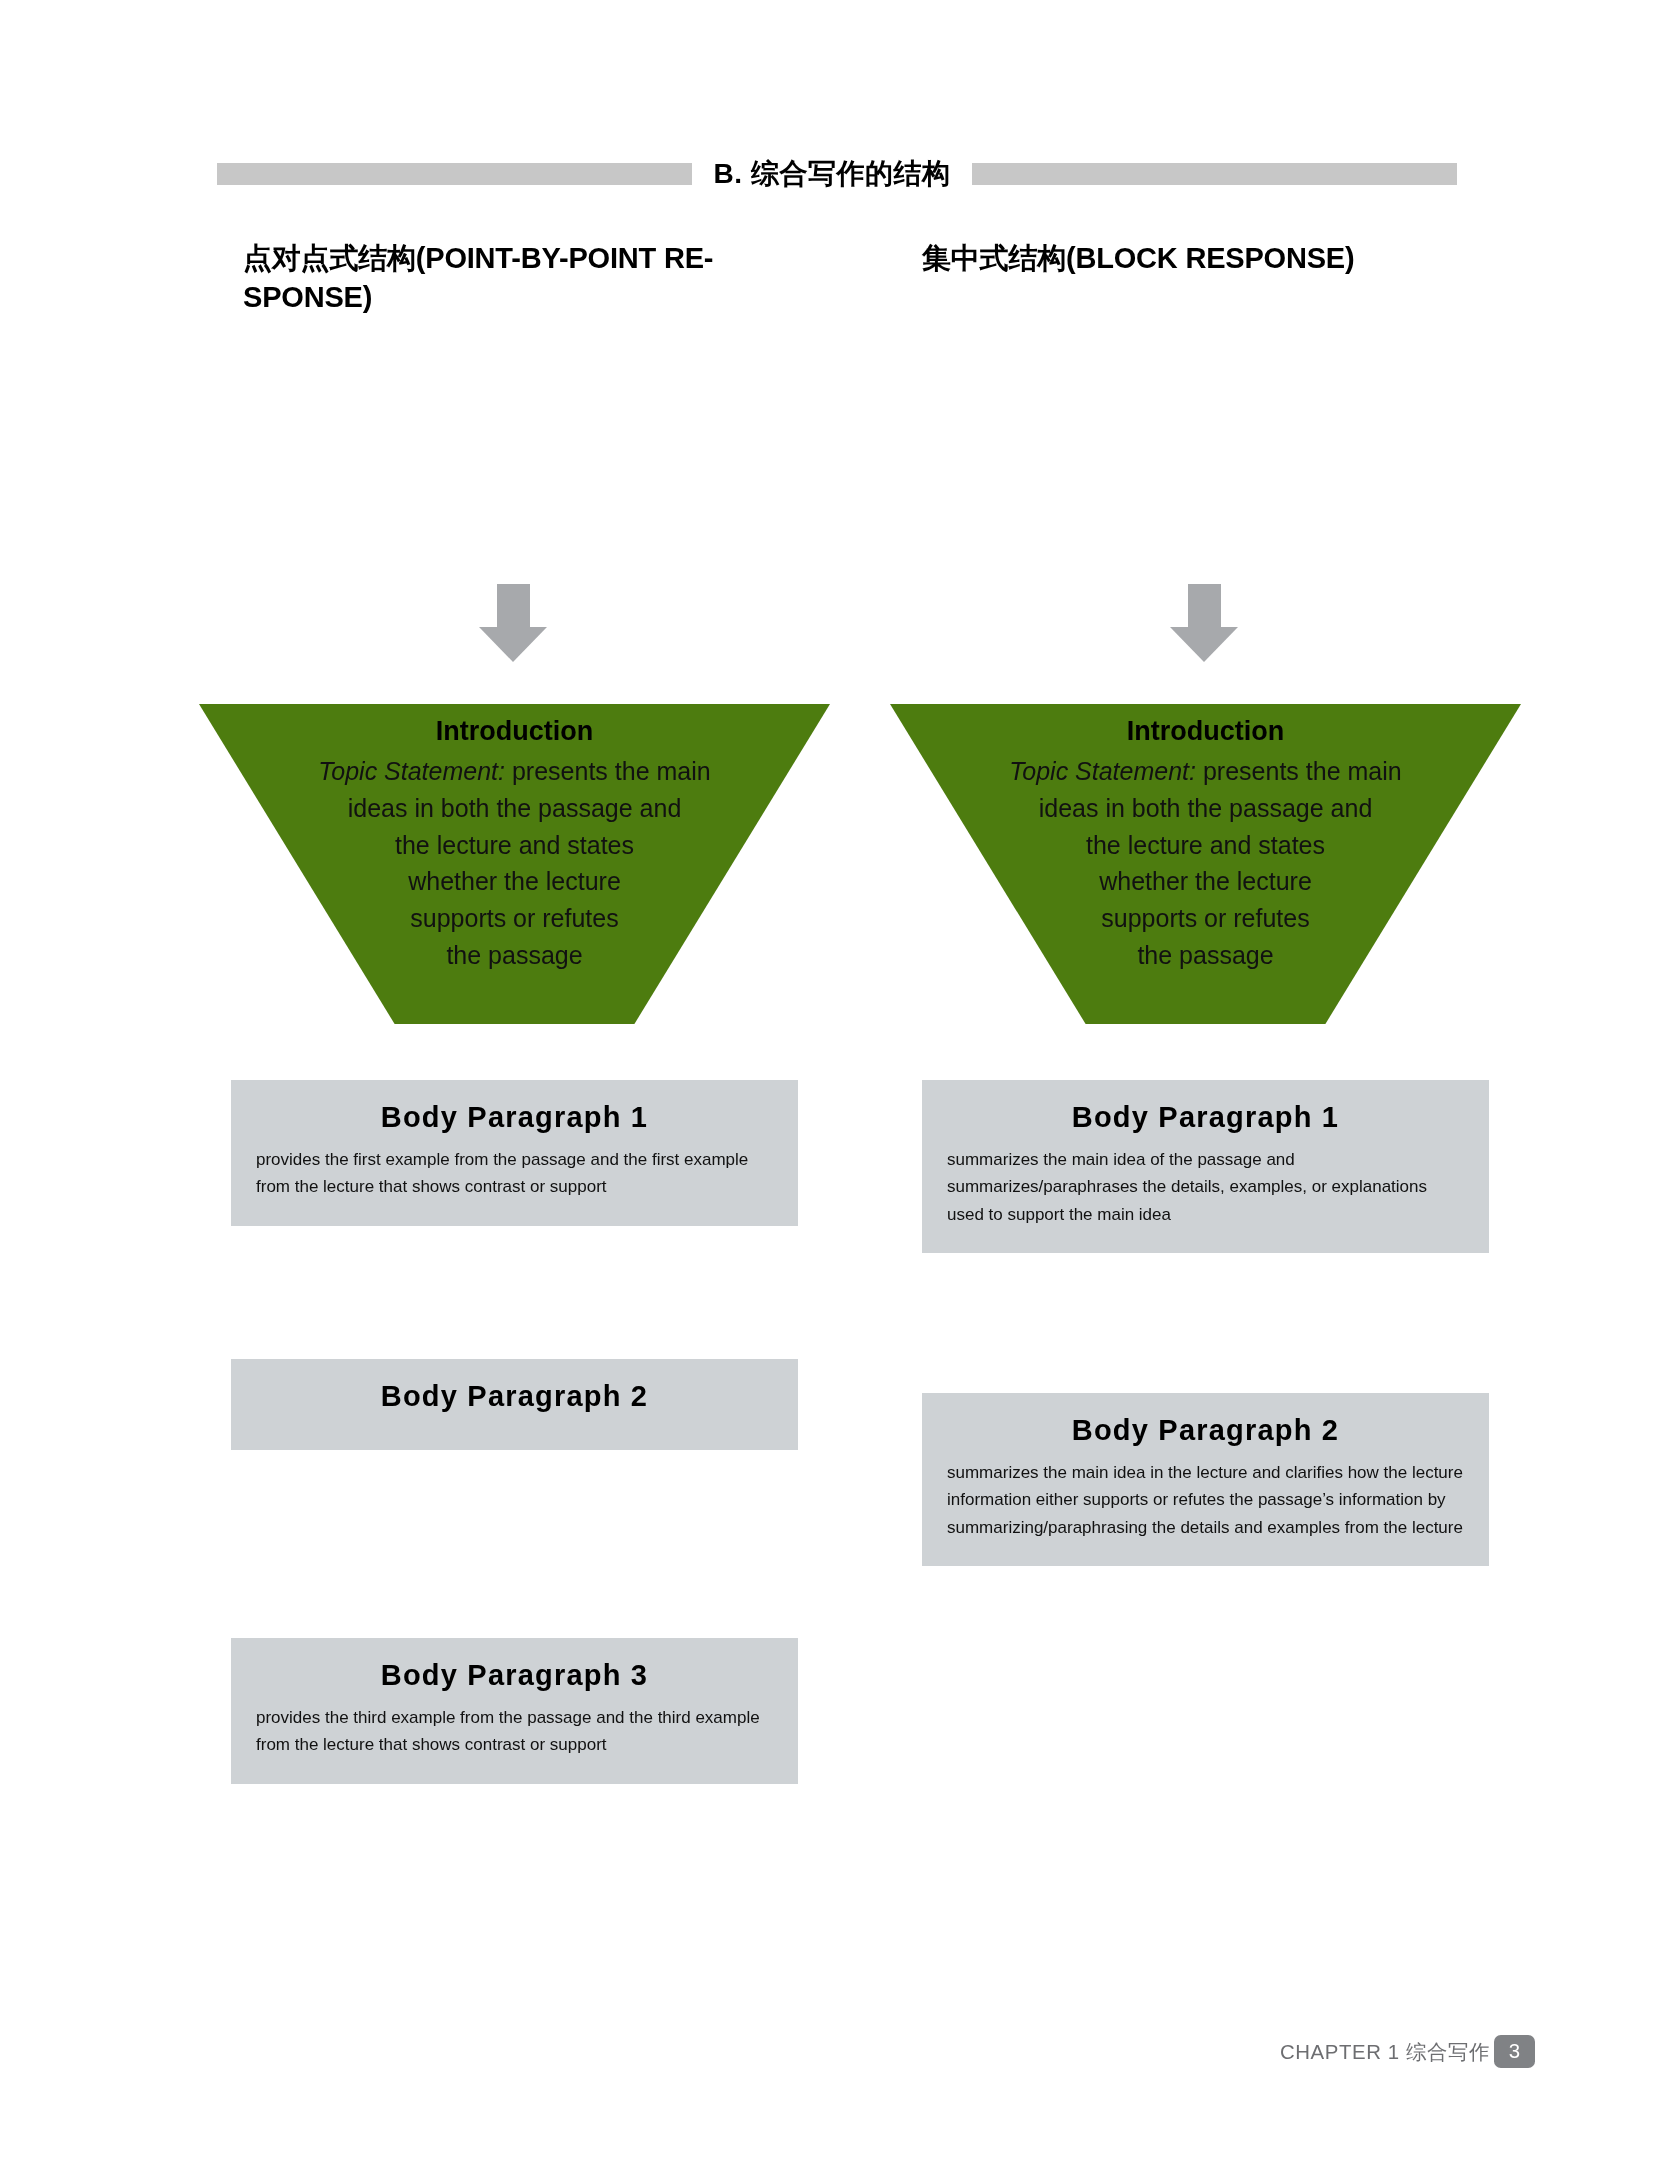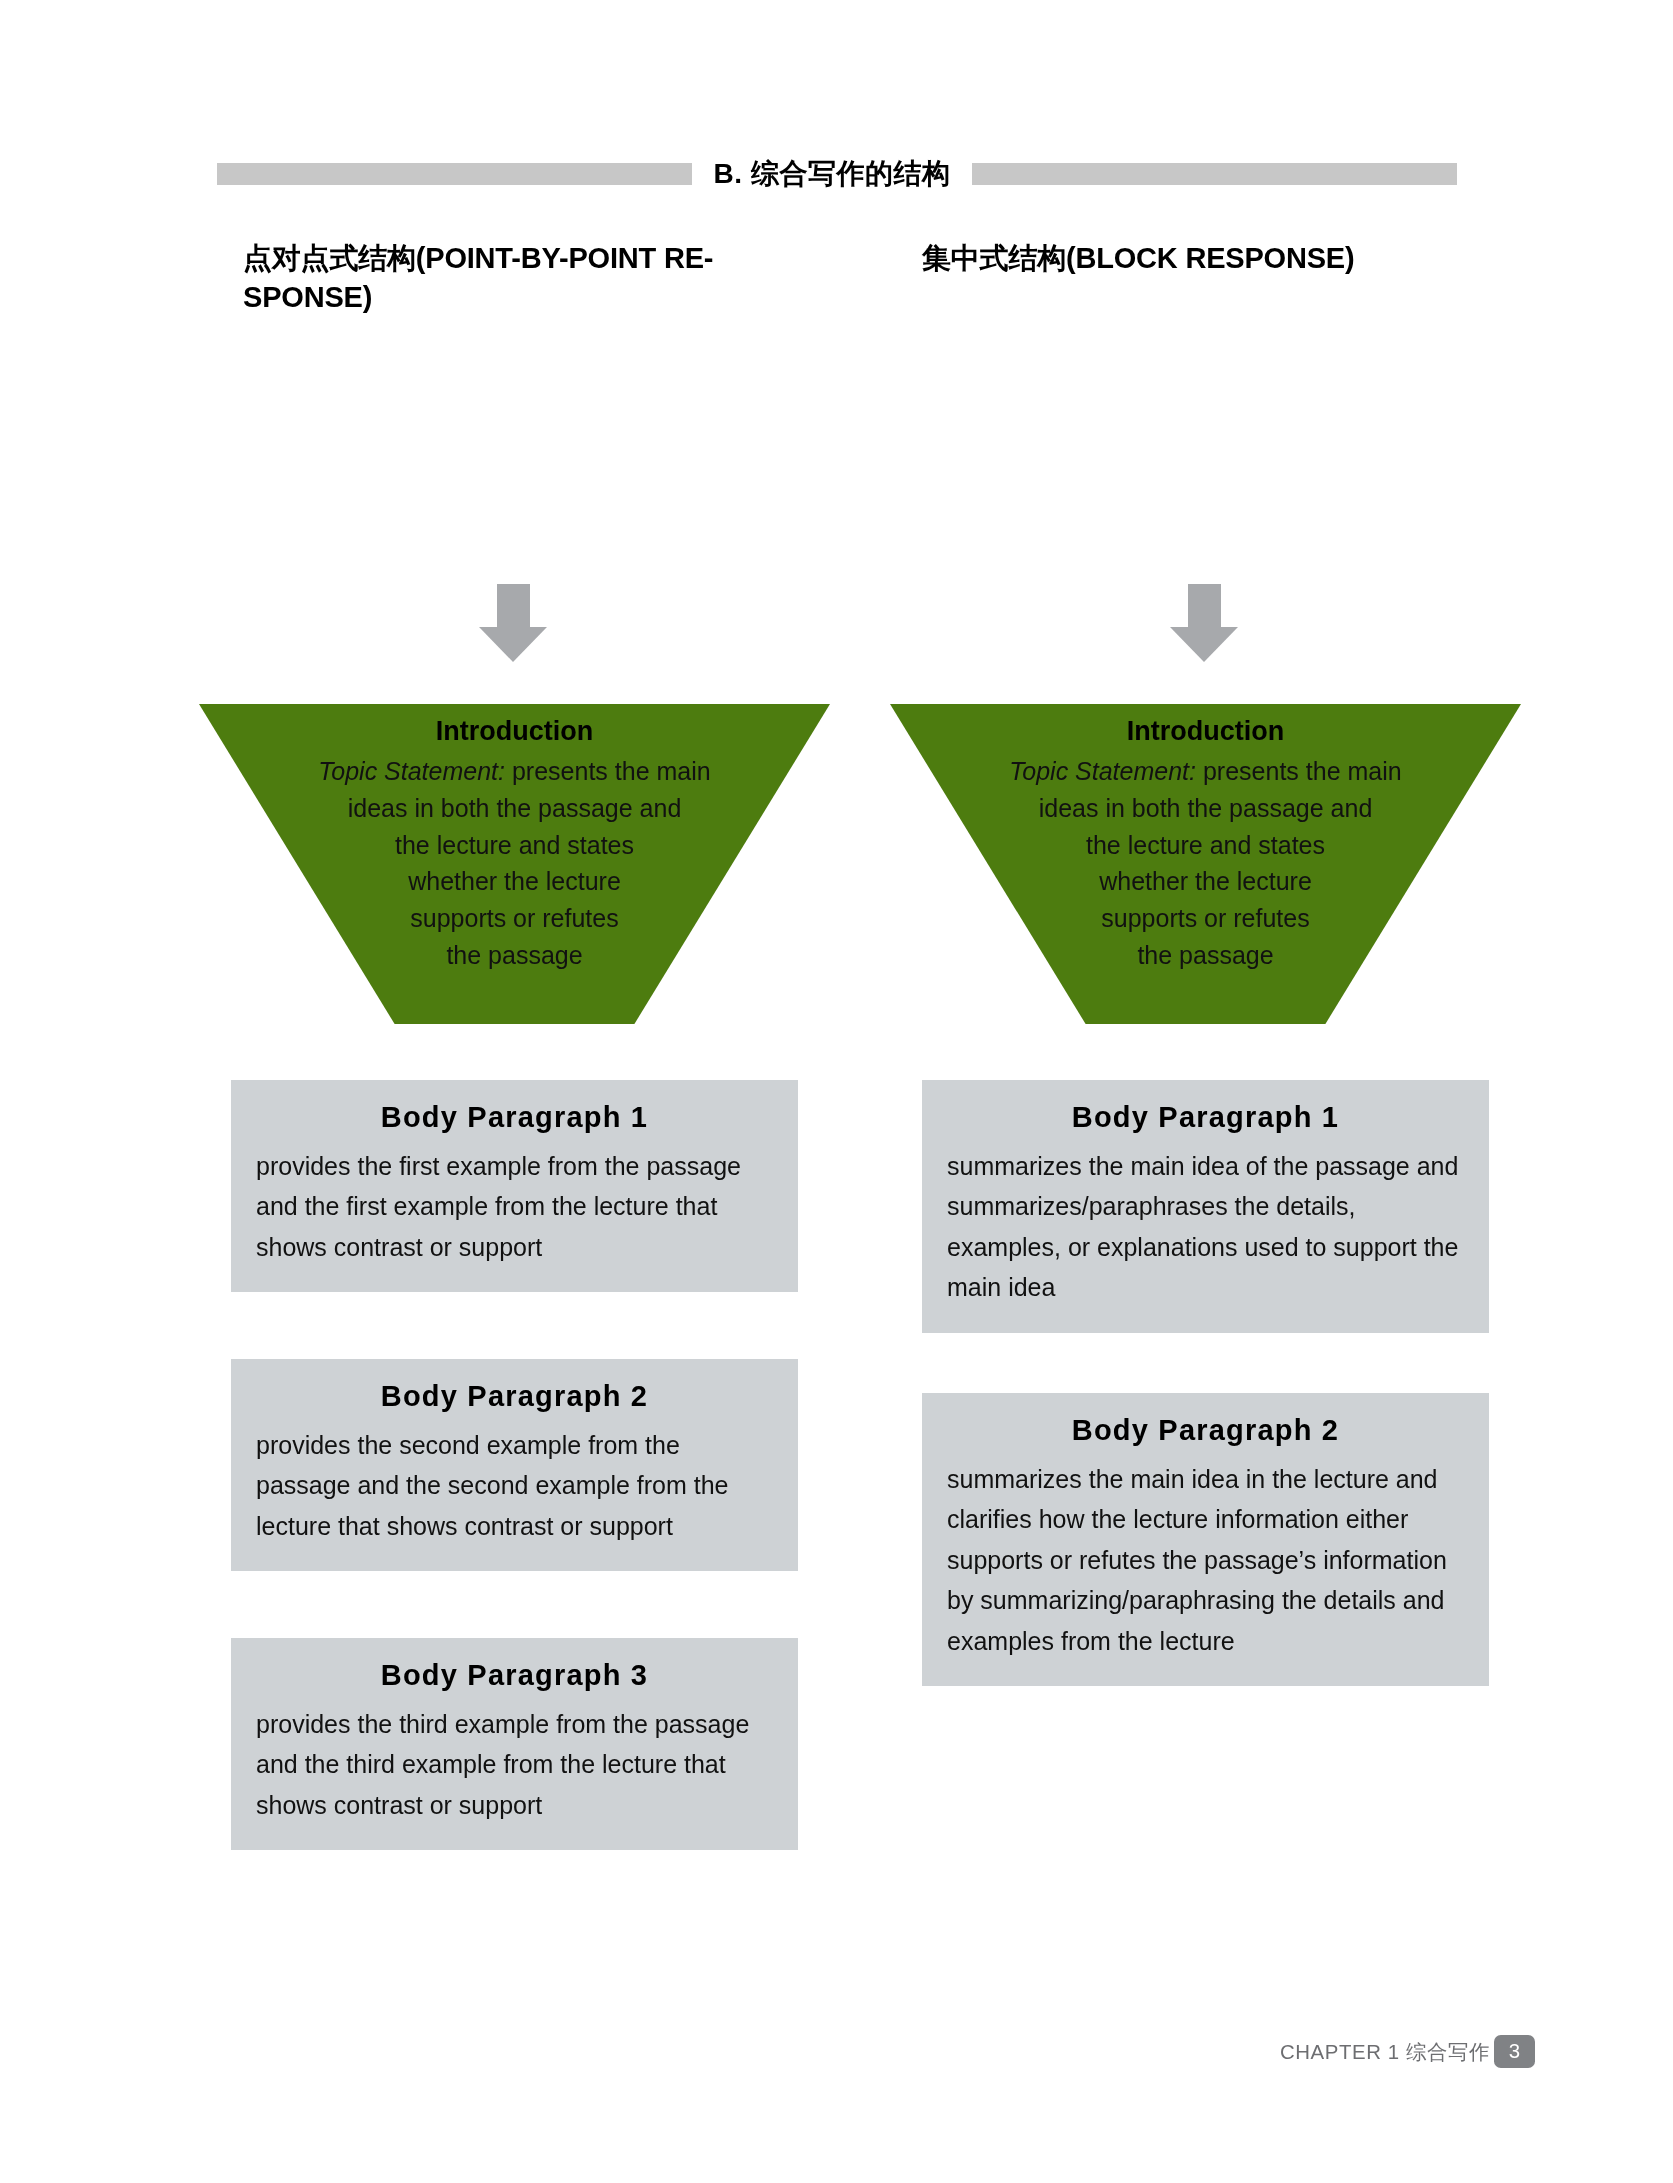--- a/index.html
+++ b/index.html
@@ -145,21 +145,21 @@
   }
   .pbox-title {
     text-align: center;
     font-size: 29px;
     font-weight: bold;
     letter-spacing: 1.2px;
     color: #000000;
     margin-bottom: 11.6px;
   }
   .pbox-text {
-    font-size: 25px;
+    font-size: 17px;
     line-height: 1.62;
     color: #111111;
     text-align: left;
   }
 
   .left-bp1 { left: 231px; top: 1080px; }
   .left-bp2 { left: 231px; top: 1359px; }
   .left-bp3 { left: 231px; top: 1638px; }
 
   .right-bp1 { left: 922px; top: 1080px; }
@@ -249,21 +249,20 @@
       <span class="funnel-line">the passage</span>
     </div>
   </div>
 
   <div class="pbox left-bp1">
     <div class="pbox-title">Body Paragraph 1</div>
     <div class="pbox-text">provides the first example from the passage and the first example from the lecture that shows contrast or support</div>
   </div>
   <div class="pbox left-bp2">
     <div class="pbox-title">Body Paragraph 2</div>
-    <div class="pbox-text">provides the second example from the passage and the second example from the lecture that shows contrast or support</div>
   </div>
   <div class="pbox left-bp3">
     <div class="pbox-title">Body Paragraph 3</div>
     <div class="pbox-text">provides the third example from the passage and the third example from the lecture that shows contrast or support</div>
   </div>
 
   <div class="pbox right-bp1">
     <div class="pbox-title">Body Paragraph 1</div>
     <div class="pbox-text">summarizes the main idea of the passage and summarizes/paraphrases the details, examples, or explanations used to support the main idea</div>
   </div>

